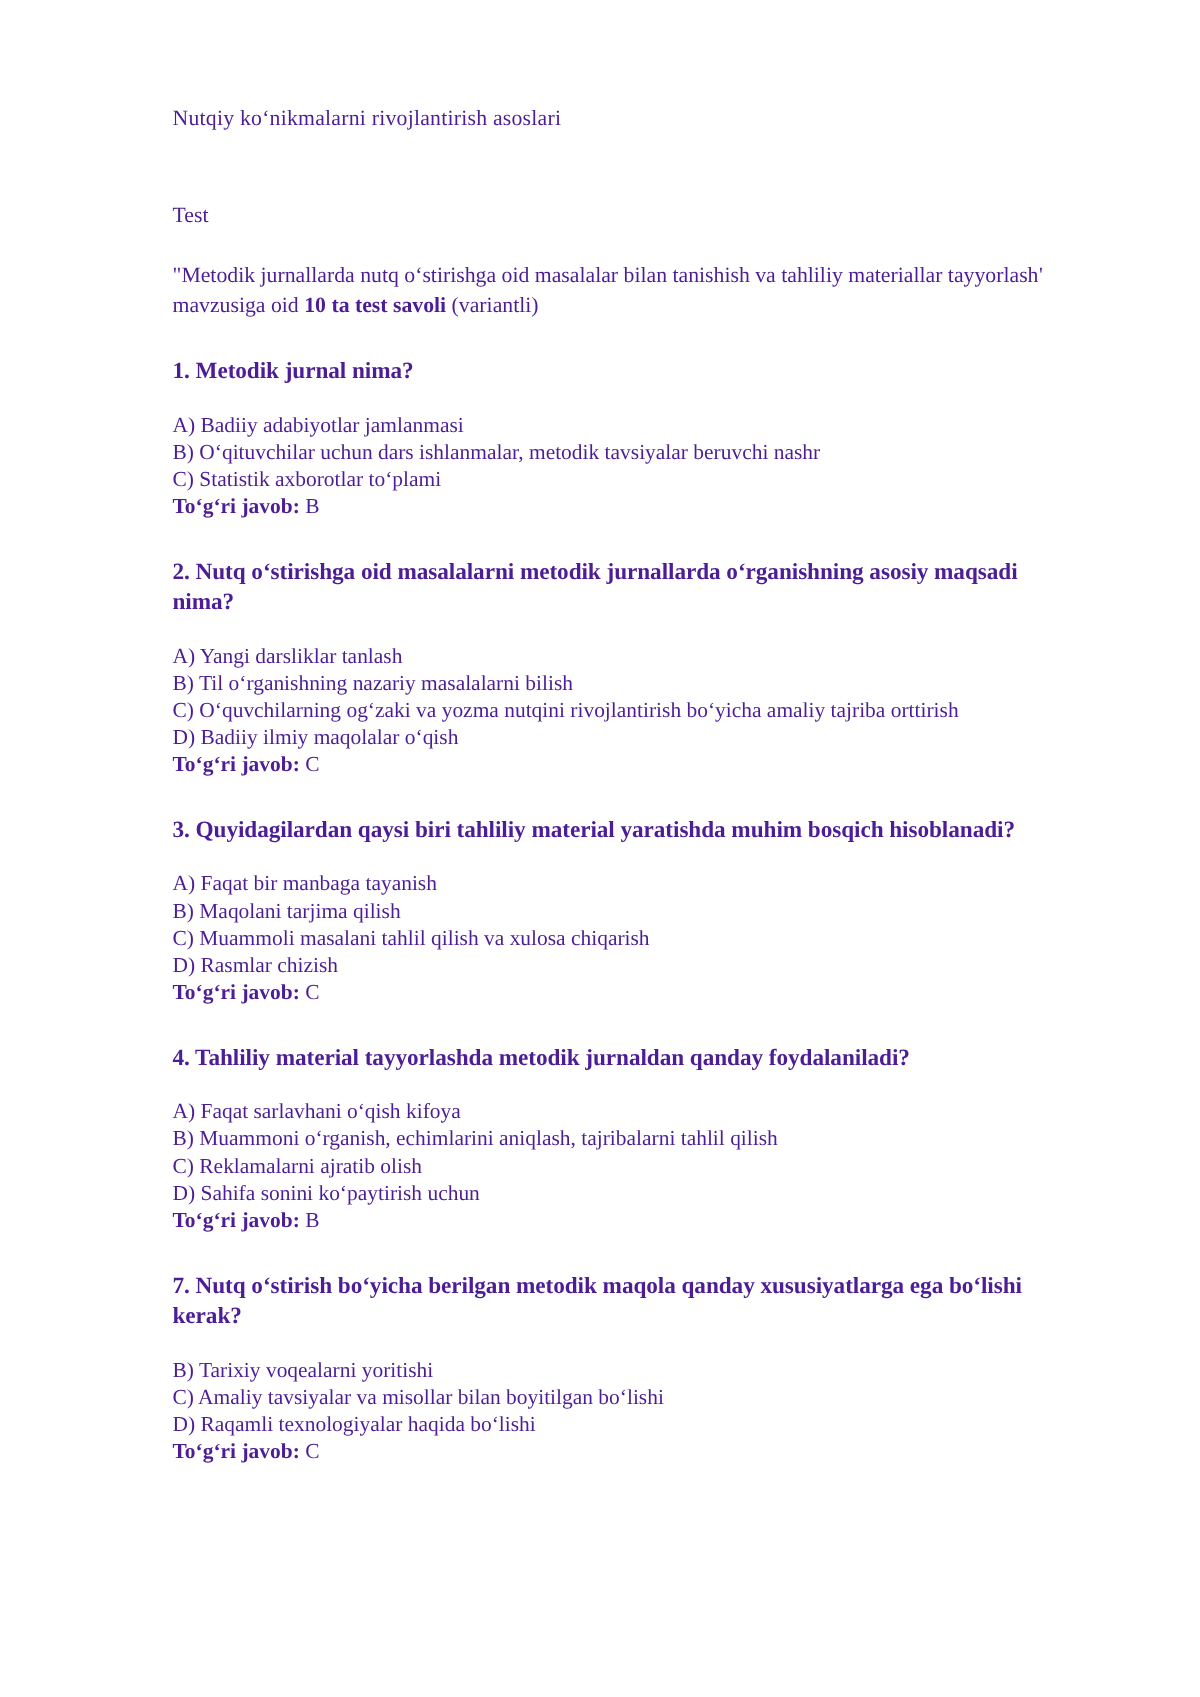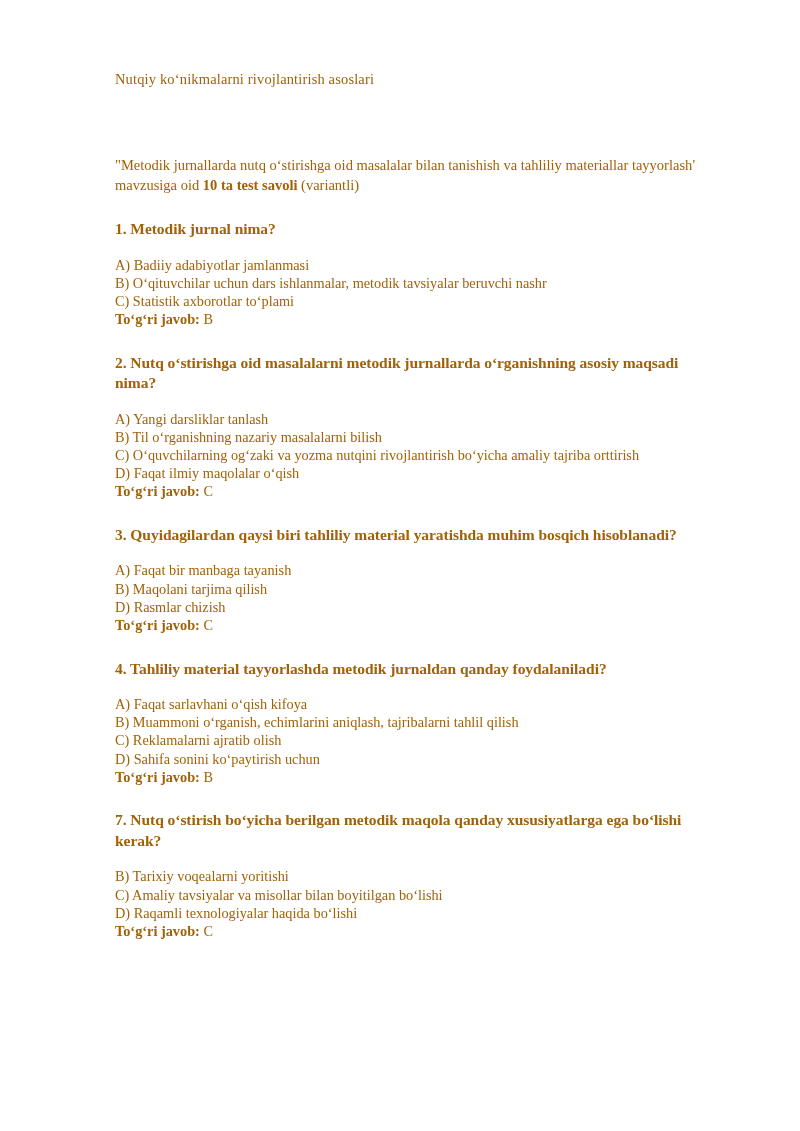--- a/index.html
+++ b/index.html
@@ -7,21 +7,21 @@
     padding: 0;
     background: #ffffff;
   }
   .page {
     position: relative;
     width: 696px;
     height: 1131px;
     background: #ffffff;
     overflow: hidden;
     font-family: "Liberation Serif", "DejaVu Serif", serif;
-    color: #a16207;
+    color: #4c1d95;
   }
   .content {
     position: absolute;
     left: 115px;
     top: 70px;
     width: 600px;
   }
   .doc-title {
     font-size: 14.5px;
     line-height: 19px;
@@ -82,20 +82,21 @@
 </head>
 <body>
 
 <div class="page">
   <div class="content">
 
     <p class="doc-title">Nutqiy koʻnikmalarni rivojlantirish asoslari</p>
 
     <div class="spacer-title"></div>
 
+    <p class="test-label">Test</p>
 
     <div class="spacer-sm"></div>
 
     <p class="intro"><span>"Metodik jurnallarda nutq oʻstirishga oid masalalar bilan tanishish va tahliliy materiallar tayyorlash" mavzusiga oid </span><b>10 ta test savoli</b><span> (variantli)</span></p>
 
     <div class="question-block">
       <p class="q-heading">1. Metodik jurnal nima?</p>
       <div class="options">
         <p class="option">A) Badiiy adabiyotlar jamlanmasi</p>
         <p class="option">B) Oʻqituvchilar uchun dars ishlanmalar, metodik tavsiyalar beruvchi nashr</p>
@@ -103,30 +104,31 @@
         <p class="answer"><span class="ans-label">Toʻgʻri javob:</span><span class="ans-value"> </span><span class="ans-value">B</span></p>
       </div>
     </div>
 
     <div class="question-block">
       <p class="q-heading">2. Nutq oʻstirishga oid masalalarni metodik jurnallarda oʻrganishning asosiy maqsadi nima?</p>
       <div class="options">
         <p class="option">A) Yangi darsliklar tanlash</p>
         <p class="option">B) Til oʻrganishning nazariy masalalarni bilish</p>
         <p class="option">C) Oʻquvchilarning ogʻzaki va yozma nutqini rivojlantirish boʻyicha amaliy tajriba orttirish</p>
-        <p class="option">D) Faqat ilmiy maqolalar oʻqish</p>
+        <p class="option">D) Badiiy ilmiy maqolalar oʻqish</p>
         <p class="answer"><span class="ans-label">Toʻgʻri javob:</span><span class="ans-value"> </span><span class="ans-value">C</span></p>
       </div>
     </div>
 
     <div class="question-block">
       <p class="q-heading">3. Quyidagilardan qaysi biri tahliliy material yaratishda muhim bosqich hisoblanadi?</p>
       <div class="options">
         <p class="option">A) Faqat bir manbaga tayanish</p>
         <p class="option">B) Maqolani tarjima qilish</p>
+        <p class="option">C) Muammoli masalani tahlil qilish va xulosa chiqarish</p>
         <p class="option">D) Rasmlar chizish</p>
         <p class="answer"><span class="ans-label">Toʻgʻri javob:</span><span class="ans-value"> </span><span class="ans-value">C</span></p>
       </div>
     </div>
 
     <div class="question-block">
       <p class="q-heading">4. Tahliliy material tayyorlashda metodik jurnaldan qanday foydalaniladi?</p>
       <div class="options">
         <p class="option">A) Faqat sarlavhani oʻqish kifoya</p>
         <p class="option">B) Muammoni oʻrganish, echimlarini aniqlash, tajribalarni tahlil qilish</p>

